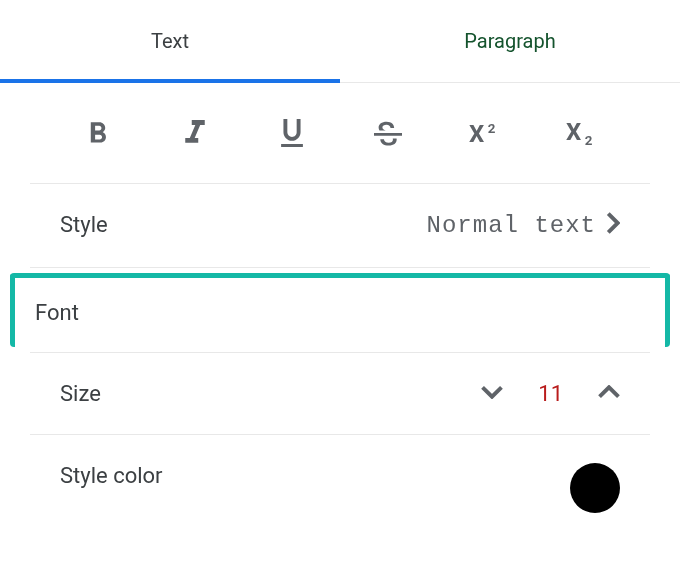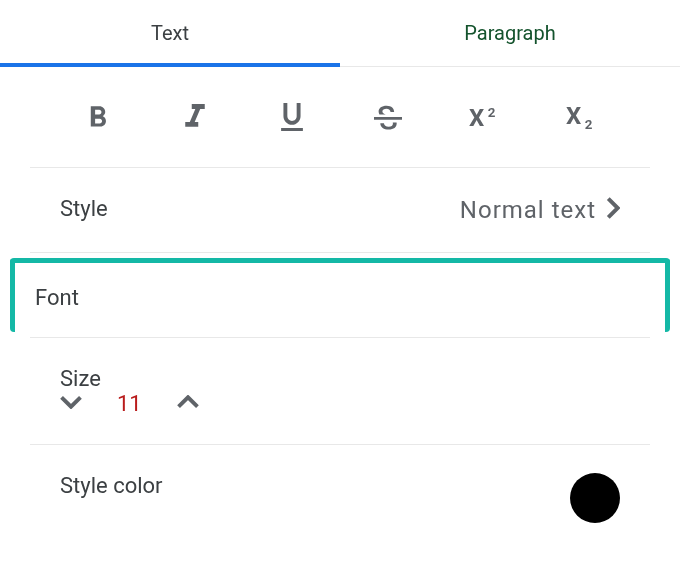--- a/index.html
+++ b/index.html
@@ -9,21 +9,21 @@
     }
     body {
       font-family: -apple-system, BlinkMacSystemFont, 'Segoe UI', Roboto, Arial, sans-serif;
       width: 680px;
       height: 568px;
       background: #fff;
       overflow: hidden;
     }
     .tabs {
       display: flex;
-      height: 67px;
+      height: 83px;
       border-bottom: 1px solid #e8e8e8;
     }
     .tab {
       flex: 1;
       display: flex;
       align-items: center;
       justify-content: center;
       font-size: 20px;
       color: #14532d;
       cursor: pointer;
@@ -79,37 +79,37 @@
       display: flex;
       align-items: center;
       gap: 10px;
       color: #5f6368;
       font-size: 22px;
     }
     .style-value {
       font-size: 24px;
       letter-spacing: 1px;
       color: #5f6368;
+      font-family: Liberation Mono, monospace;
     }
     .font-value {
       font-size: 20px;
       color: #5f6368;
     }
     .chevron {
       color: #5f6368;
     }
     .highlighted {
       border: 5px solid #14b8a6;
       border-radius: 4px;
       margin: 5px 10px;
       padding: 22px 20px 22px 20px;
     }
     .row.divider-above {
       border-top: 1px solid #e8e8e8;
-      flex-direction: column;
     }
     .size-controls {
       display: flex;
       align-items: center;
       gap: 35px;
     }
     .size-val {
       font-size: 22px;
       color: #b91c1c;
     }

